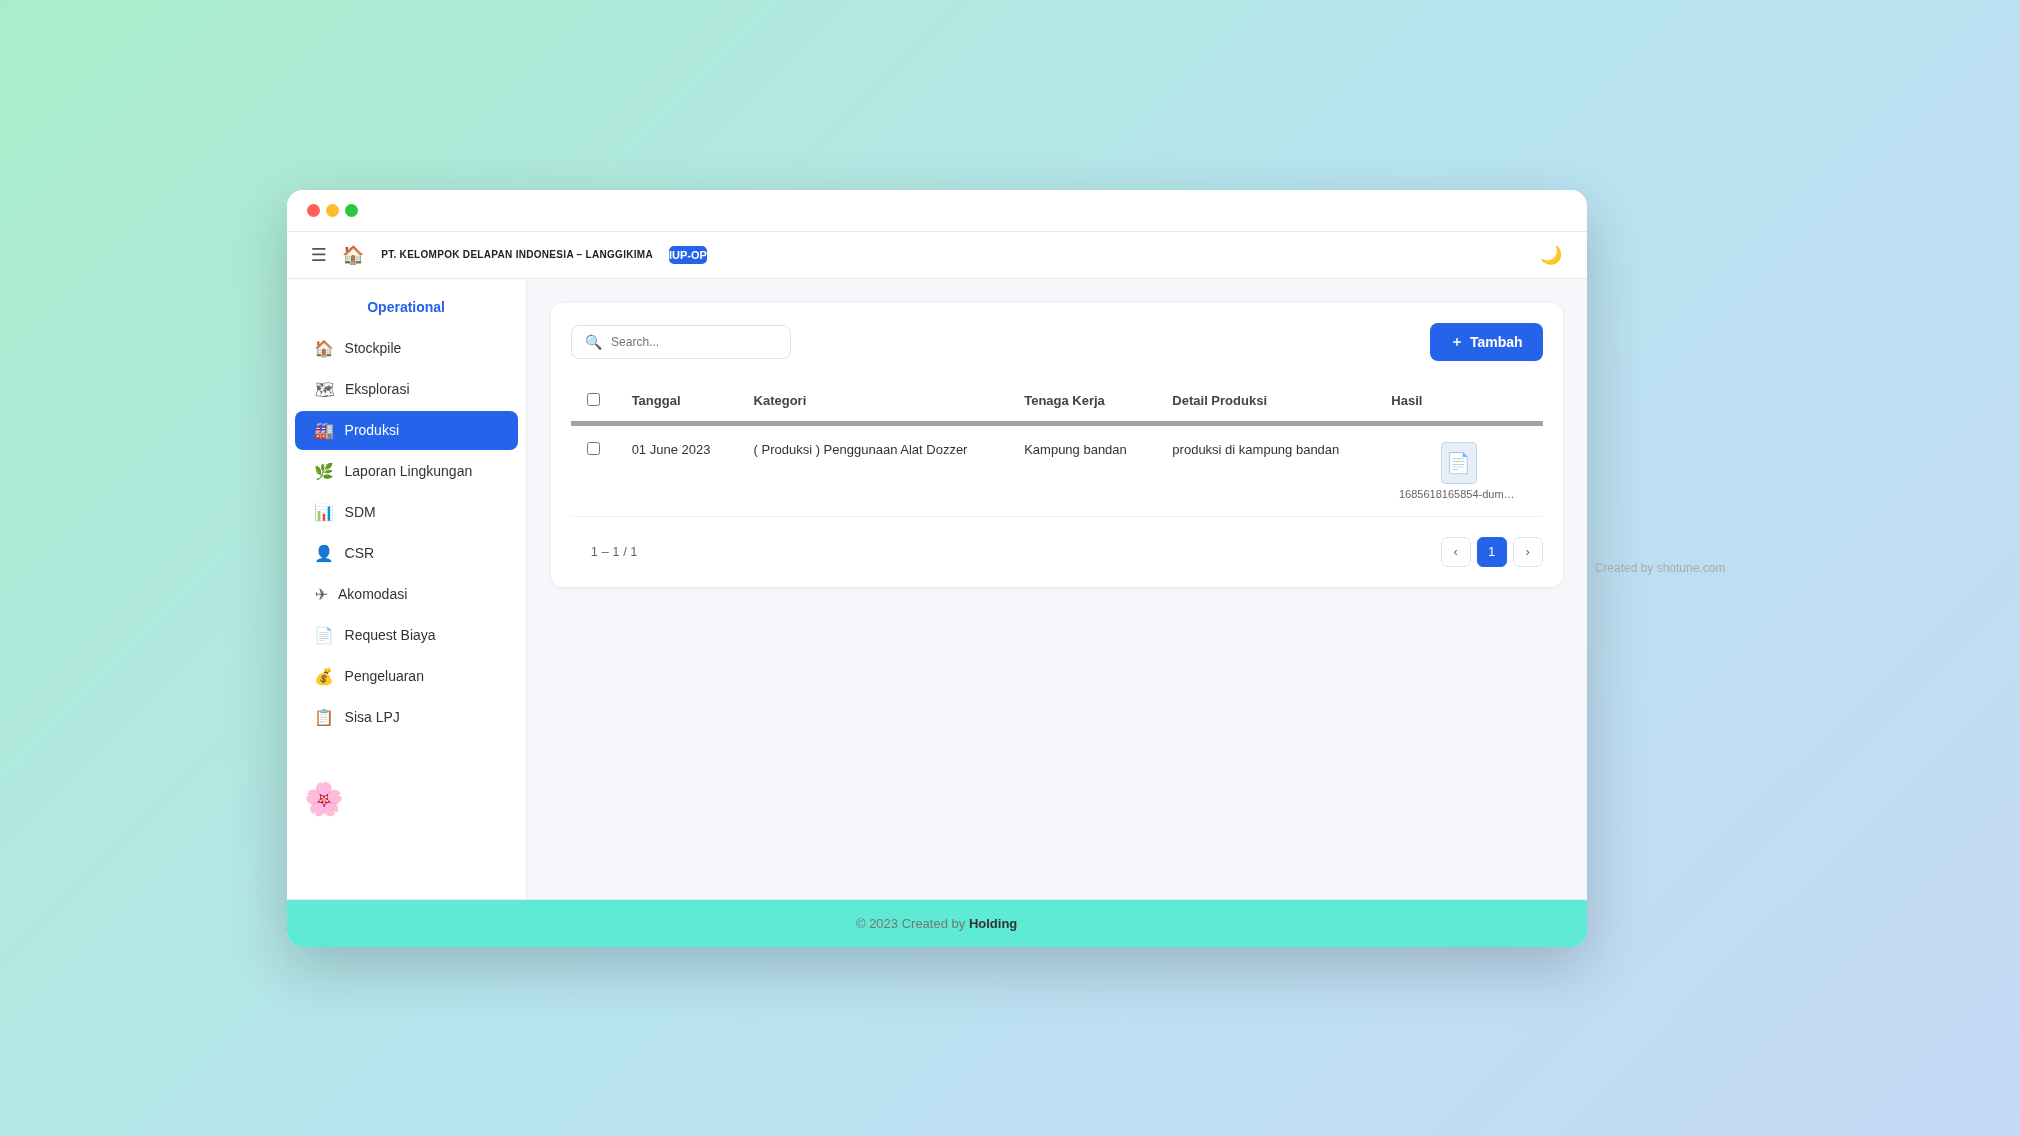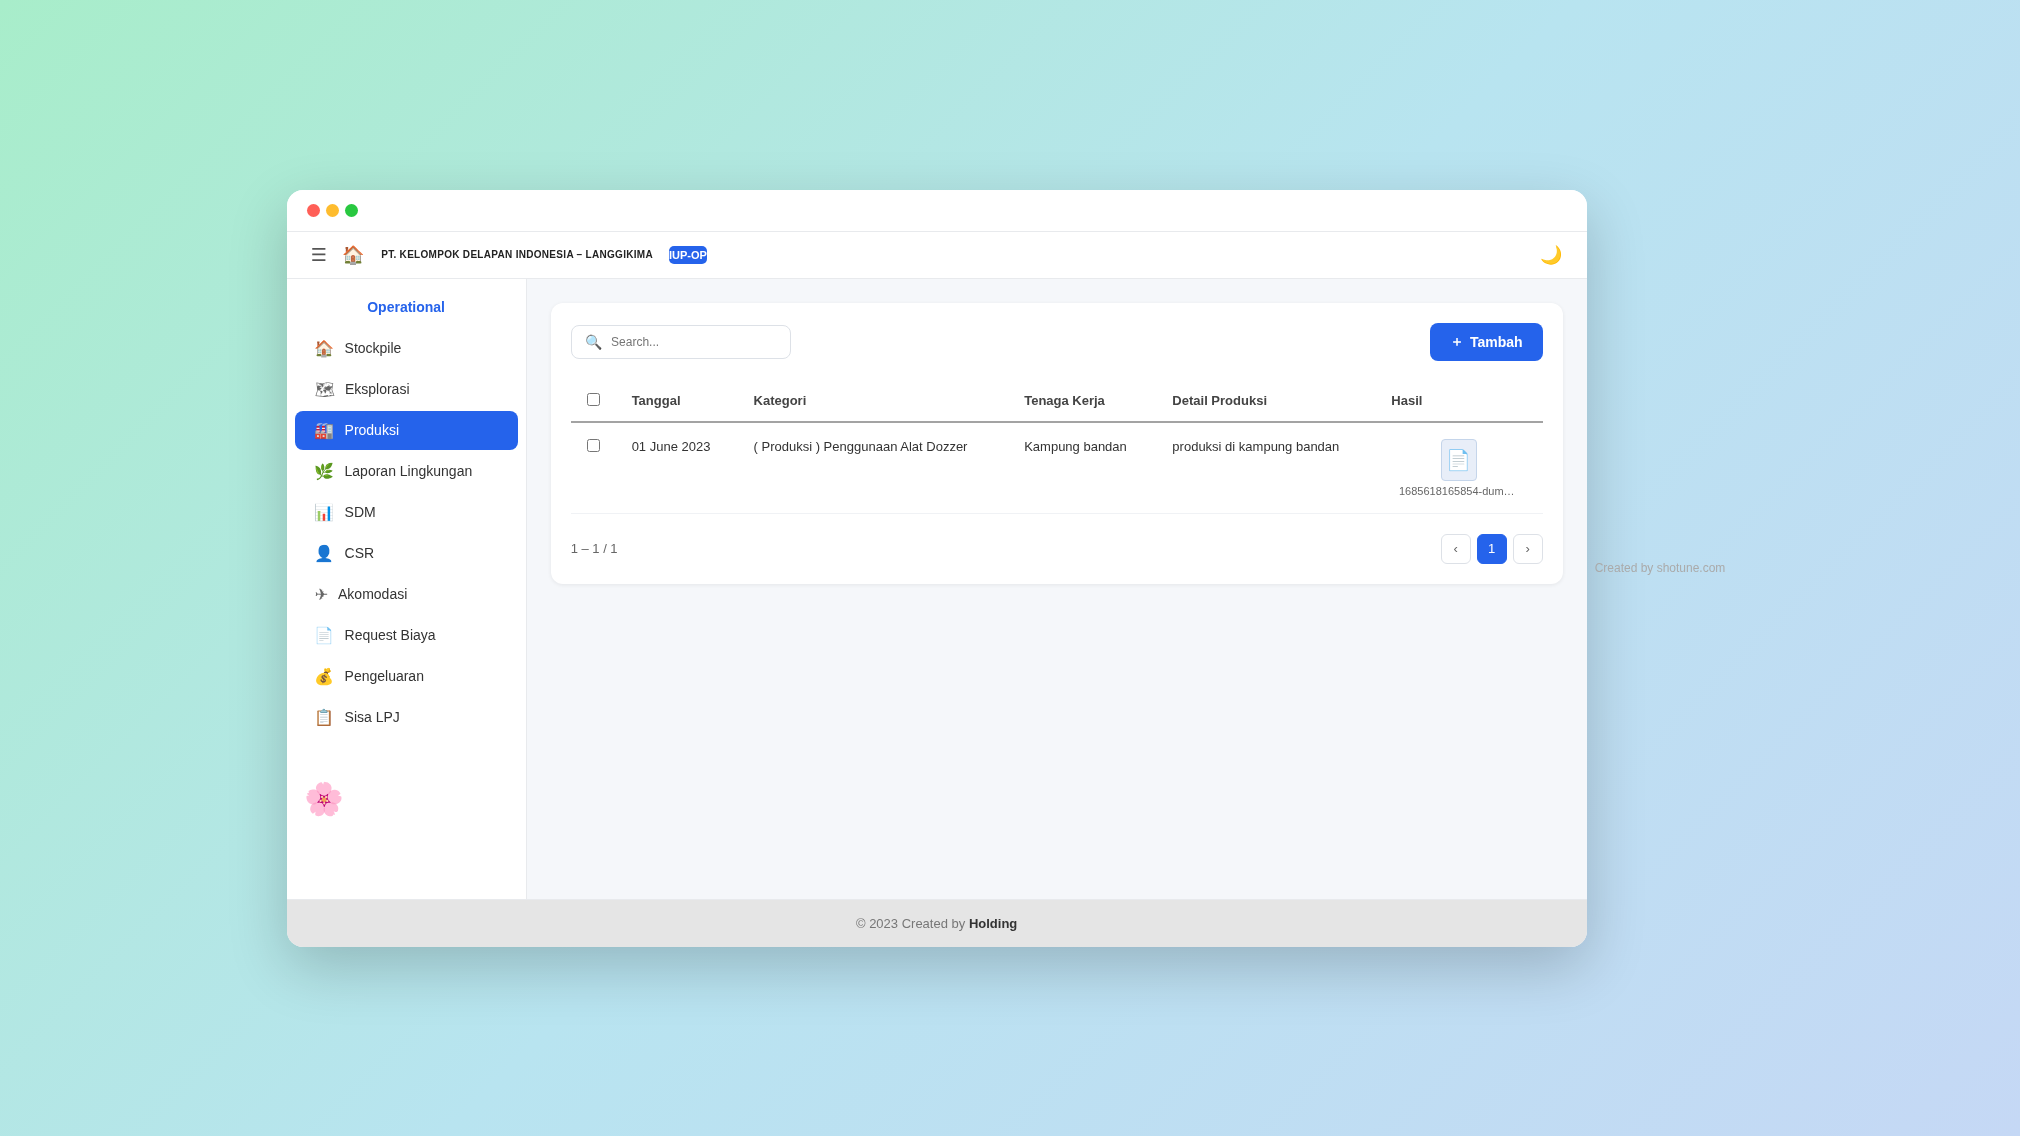--- a/index.html
+++ b/index.html
@@ -174,21 +174,21 @@
     .data-table {
       width: 100%;
       border-collapse: collapse;
     }
     .data-table th {
       padding: 12px 16px;
       text-align: left;
       font-size: 13px;
       font-weight: 700;
       color: #444;
-      border-bottom: 2px solid #a3a3a3;
+      border-bottom: 5px solid #a3a3a3;
       background: #fff;
     }
     .data-table td {
       padding: 16px;
       font-size: 13px;
       color: #333;
       border-bottom: 1px solid #f0f2f5;
       vertical-align: top;
     }
 
@@ -221,20 +221,21 @@
       text-overflow: ellipsis;
       white-space: nowrap;
     }
 
     
     .pagination-bar {
       display: flex;
       align-items: center;
       justify-content: space-between;
       margin-top: 20px;
+      margin-left: 20px;
     }
     .pagination-info {
       font-size: 13px;
       color: #666;
     }
     .pagination-controls {
       display: flex;
       align-items: center;
       gap: 6px;
     }
@@ -256,21 +257,21 @@
       color: #fff;
       border-color: #2563eb;
     }
 
     
     .footer {
       text-align: center;
       padding: 16px;
       font-size: 13px;
       color: #777;
-      background: #e5e5e5;
+      background: #5eead4;
       border-top: 1px solid #e8eaed;
     }
     .footer strong { color: #333; }
 
     .created-by {
       text-align: center;
       padding: 8px;
       font-size: 12px;
       color: #aaa;
       background: transparent;

